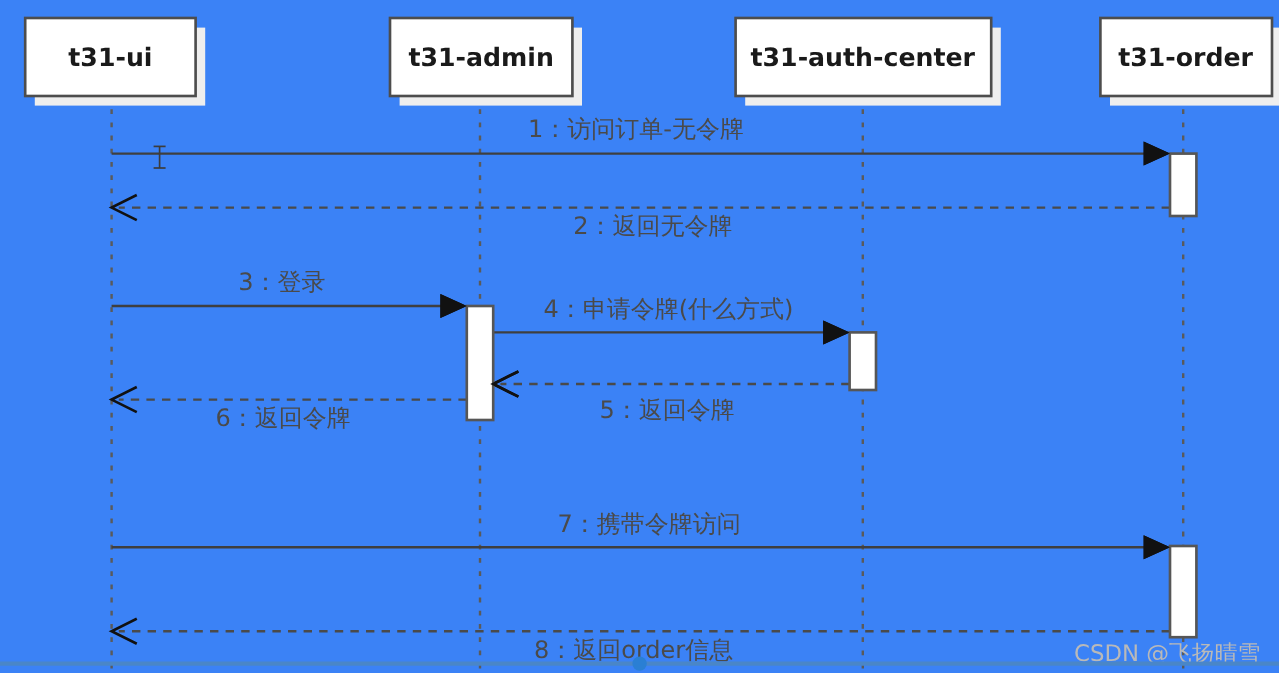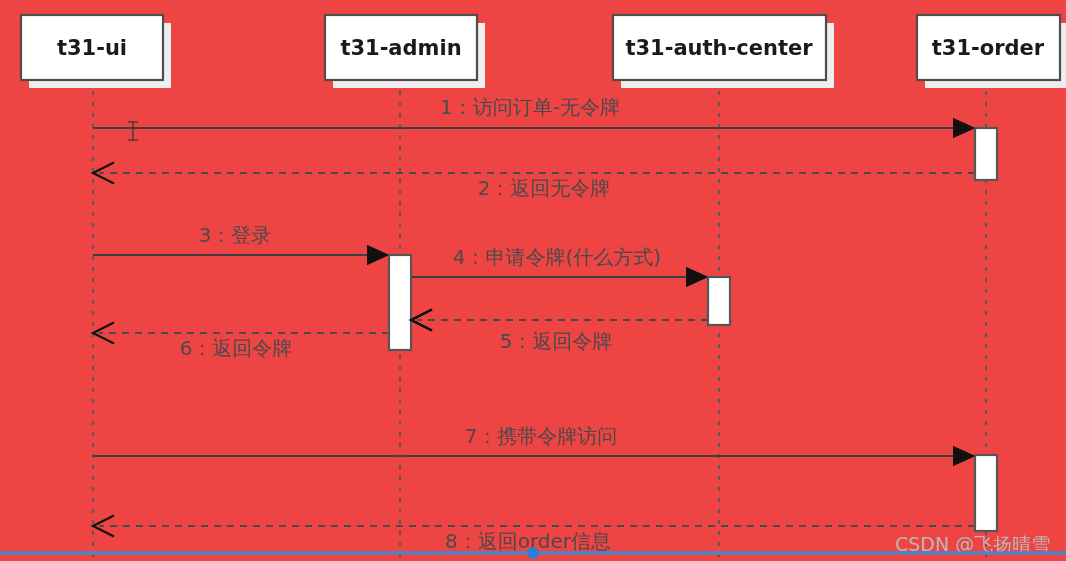--- a/index.html
+++ b/index.html
@@ -7,21 +7,21 @@
     padding: 0;
     background: #ffffff;
   }
   body {
     font-family: "Liberation Sans", sans-serif;
   }
   #stage {
     position: relative;
     width: 1066px;
     height: 561px;
-    background: #ef4444;
+    background: #3b82f6;
     overflow: hidden;
     text-align: right;
   }
   #diagram-svg {
     position: absolute;
     left: 0;
     top: 0;
     width: 1066px;
     height: 561px;
     display: block;

